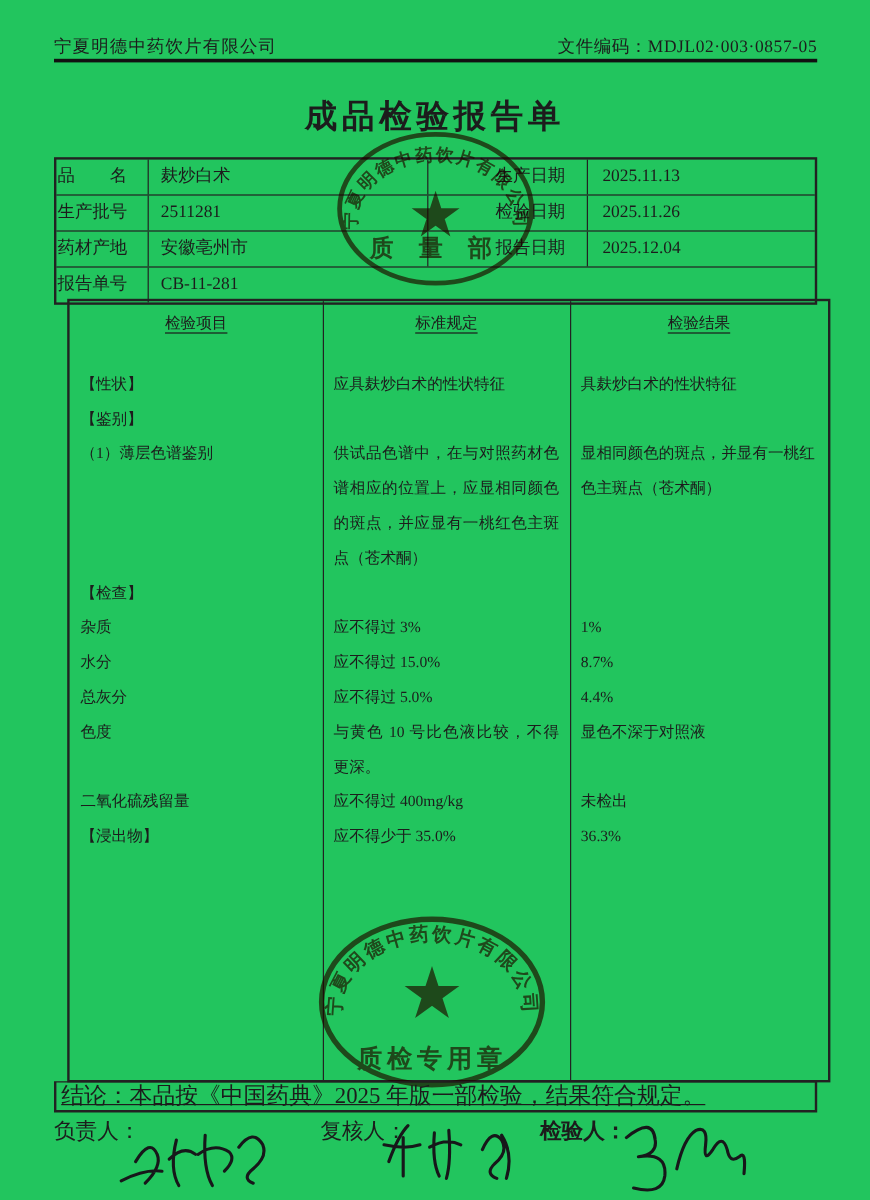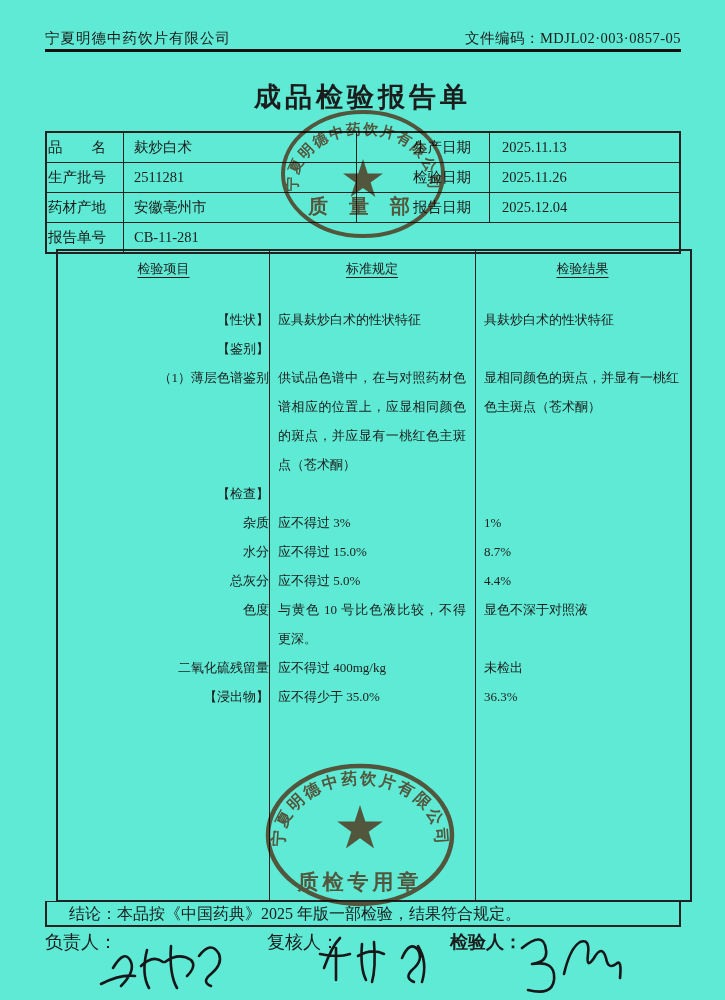--- a/index.html
+++ b/index.html
@@ -1,16 +1,16 @@
 <!DOCTYPE html>
 <html><head>
 <meta charset="utf-8">
 <style>
   html,body{margin:0;padding:0;background:#e8e8e8;}
-  .page{position:relative;width:725px;height:1000px;background:#5eead4;margin:0 auto;
+  .page{position:relative;width:725px;height:1000px;background:#22c55e;margin:0 auto;
         font-family:"Liberation Serif","DejaVu Serif",serif;color:#1c1c1c;overflow:hidden;}
   
   .hdr-company{position:absolute;left:45px;top:29px;font-size:14.5px;letter-spacing:1px;}
   .hdr-code{position:absolute;right:44px;top:29px;font-size:14.5px;letter-spacing:.5px;}
   .hdr-rule{position:absolute;left:45px;width:636px;top:49px;height:3px;background:#111;}
   .title{position:absolute;left:0;width:100%;top:79px;text-align:center;
          font-size:27px;font-weight:bold;letter-spacing:4px;}
   
   .info-table{position:absolute;left:45px;top:131px;width:636px;border:2px solid #222;box-sizing:border-box;}
   .info-row{display:flex;height:29px;border-bottom:1px solid #222;font-size:14.5px;line-height:28px;}
@@ -23,26 +23,26 @@
   
   .main-table{position:absolute;left:56px;top:249px;width:636px;height:653px;
               border:2px solid #222;box-sizing:border-box;font-size:13px;}
   .vline{position:absolute;top:0;bottom:0;width:1px;background:#222;}
   .vline1{left:211px;} .vline2{left:417px;}
   .mt-head{display:flex;padding-top:6px;height:54px;box-sizing:border-box;}
   .h-c{text-align:center;line-height:24px;}
   .h-c span{text-decoration:underline;text-underline-offset:4px;}
   .h-c1{width:211px;} .h-c2{width:206px;} .h-c3{flex:1;}
   .t-row{display:flex;line-height:29px;}
-  .t-c1{width:211px;box-sizing:border-box;padding-left:9px;text-align:right;}
+  .t-c1{width:211px;box-sizing:border-box;padding-left:9px;}
   .t-c2{width:206px;box-sizing:border-box;padding:0 9px;text-align:justify;}
   .t-c3{flex:1;box-sizing:border-box;padding:0 9px;}
   
   .conclusion{position:absolute;left:45px;top:901px;width:636px;height:26px;box-sizing:border-box;
-              border:2px solid #222;border-top:1px solid #222;line-height:23px;padding-left:22px;font-size:16px;}
+              border:2px solid #222;border-top:1px solid #222;line-height:23px;padding-left:4px;font-size:19px;text-decoration:underline;}
   .f-label{position:absolute;top:930px;font-size:18px;}
   .f-resp{left:45px;} .f-rev{left:267px;text-align:right;} .f-insp{left:450px;font-weight:bold;}
   .sig{position:absolute;}
   .sig path{fill:none;stroke:#17171a;stroke-width:2.6;stroke-linecap:round;stroke-linejoin:round;}
   
   .stamp{position:absolute;mix-blend-mode:multiply;opacity:.88;}
   .stamp text{font-family:"Liberation Serif","DejaVu Serif",serif;font-weight:bold;}
 </style>
 </head>
 <body>

